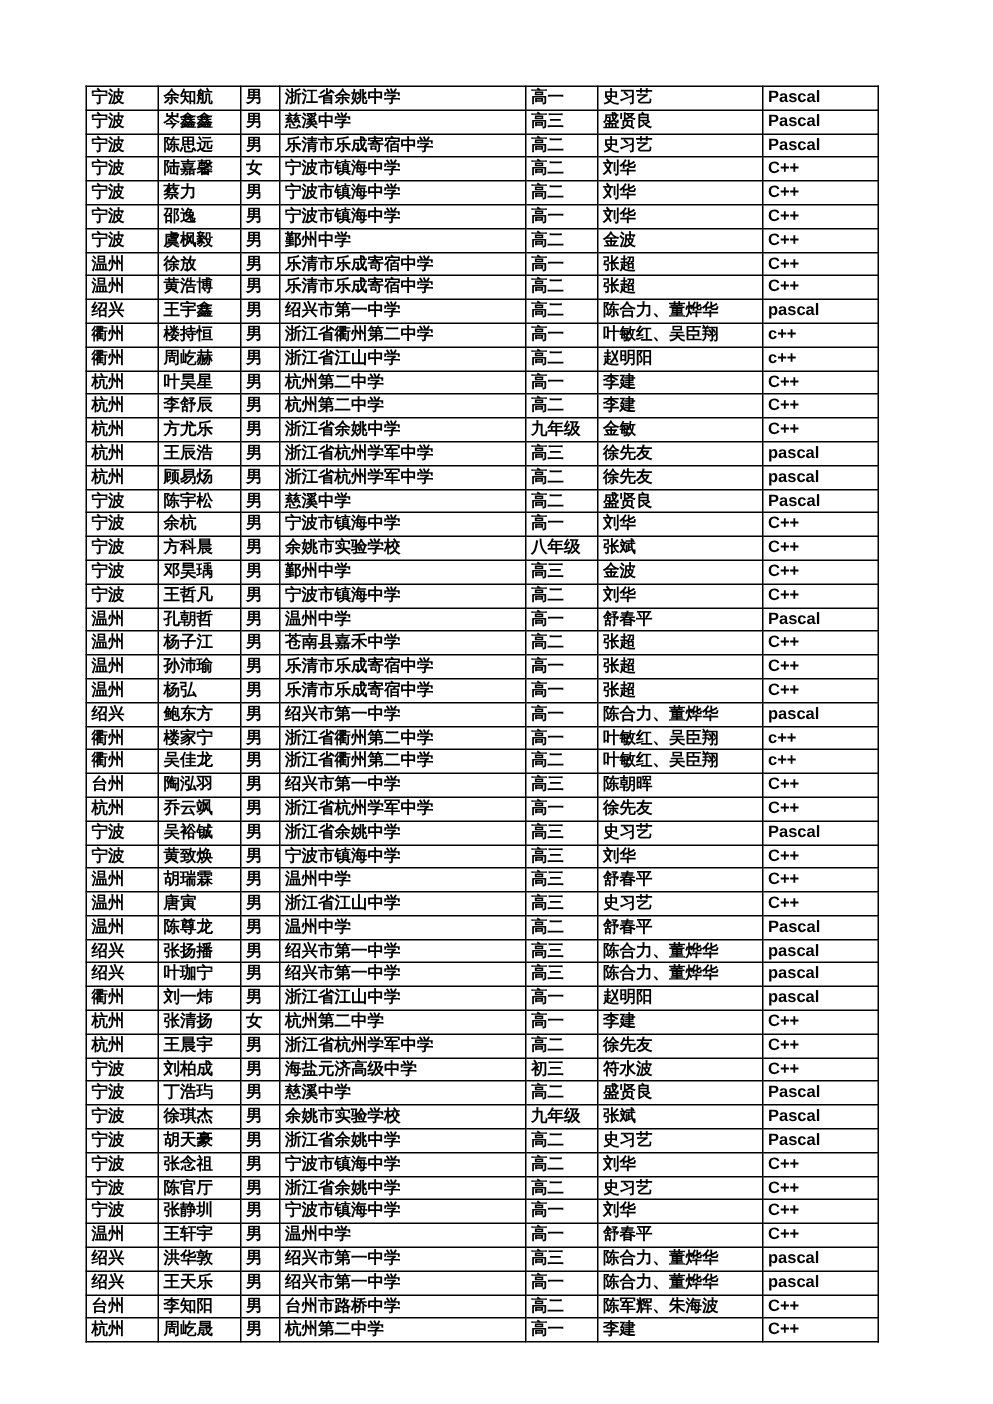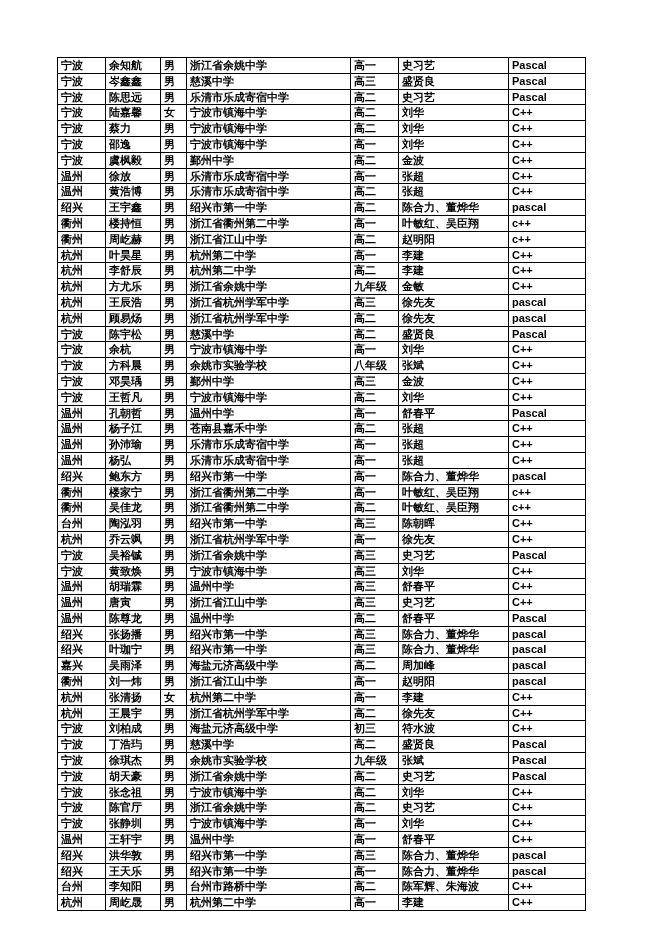--- a/index.html
+++ b/index.html
@@ -385,29 +385,20 @@
         <tr>
           <td>绍兴</td>
           <td>叶珈宁</td>
           <td>男</td>
           <td>绍兴市第一中学</td>
           <td>高三</td>
           <td>陈合力、董烨华</td>
           <td>pascal</td>
         </tr>
         <tr>
-          <td>嘉兴</td>
-          <td>吴雨泽</td>
-          <td>男</td>
-          <td>海盐元济高级中学</td>
-          <td>高二</td>
-          <td>周加峰</td>
-          <td>pascal</td>
-        </tr>
-        <tr>
           <td>衢州</td>
           <td>刘一炜</td>
           <td>男</td>
           <td>浙江省江山中学</td>
           <td>高一</td>
           <td>赵明阳</td>
           <td>pascal</td>
         </tr>
         <tr>
           <td>杭州</td>

